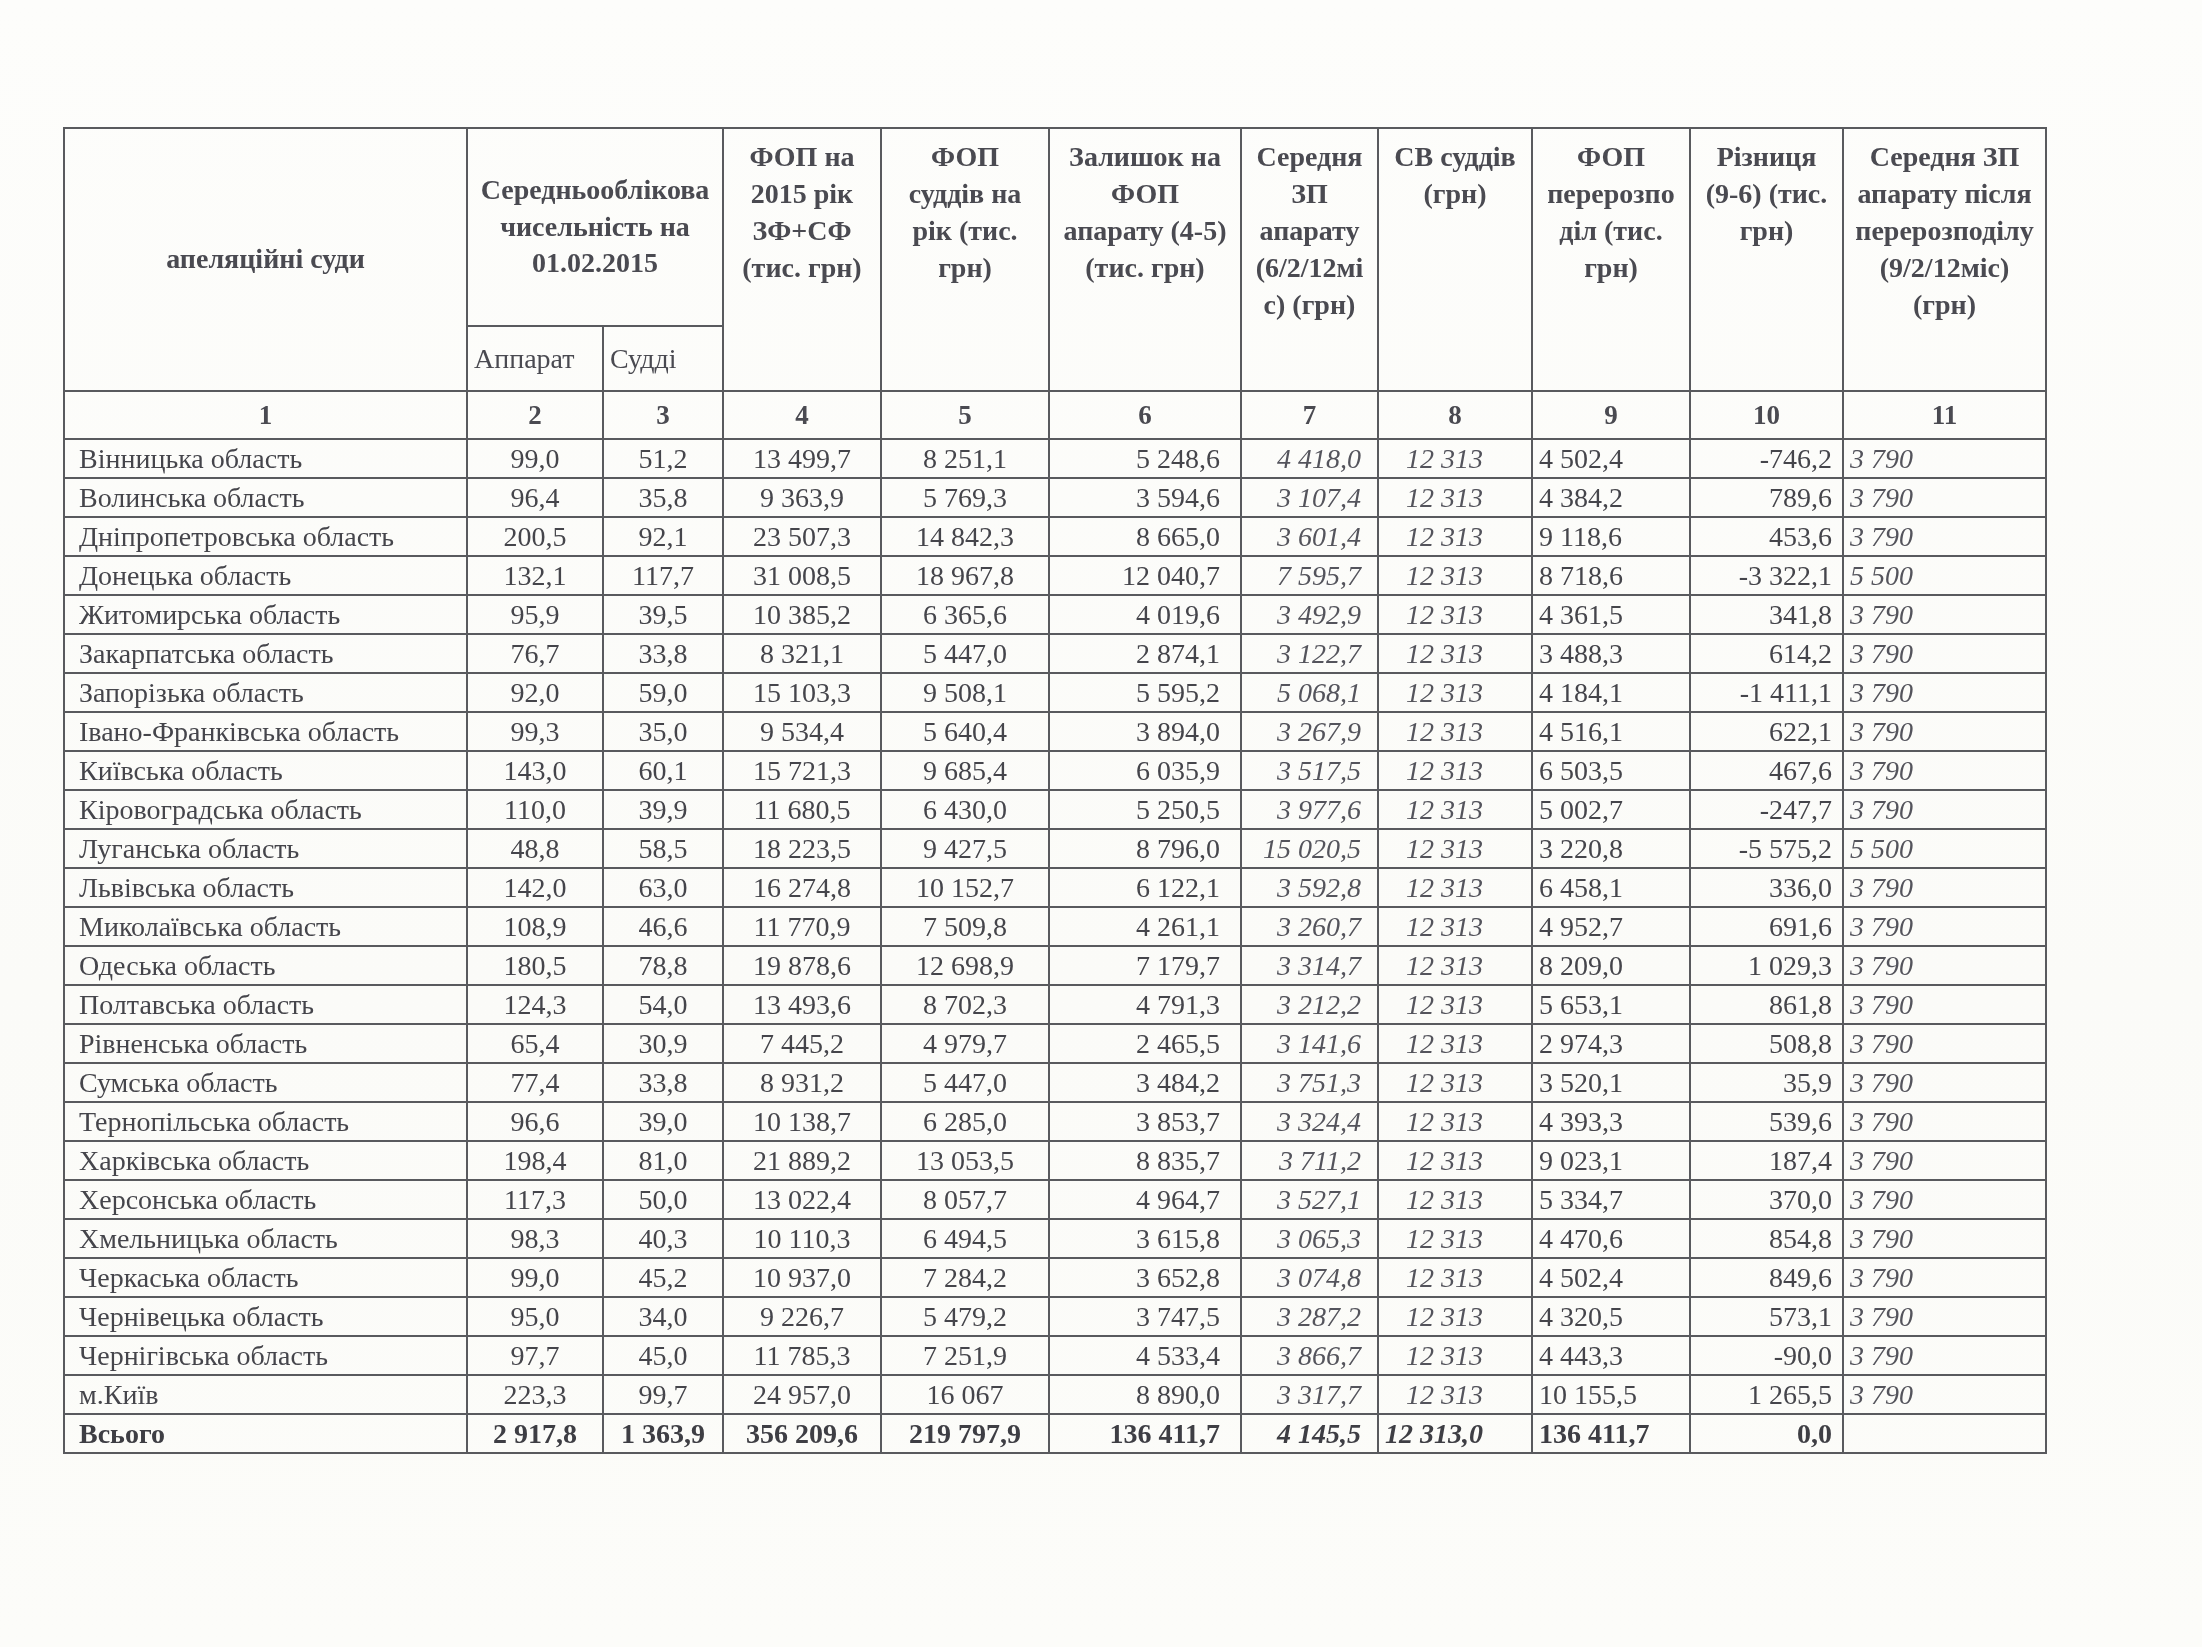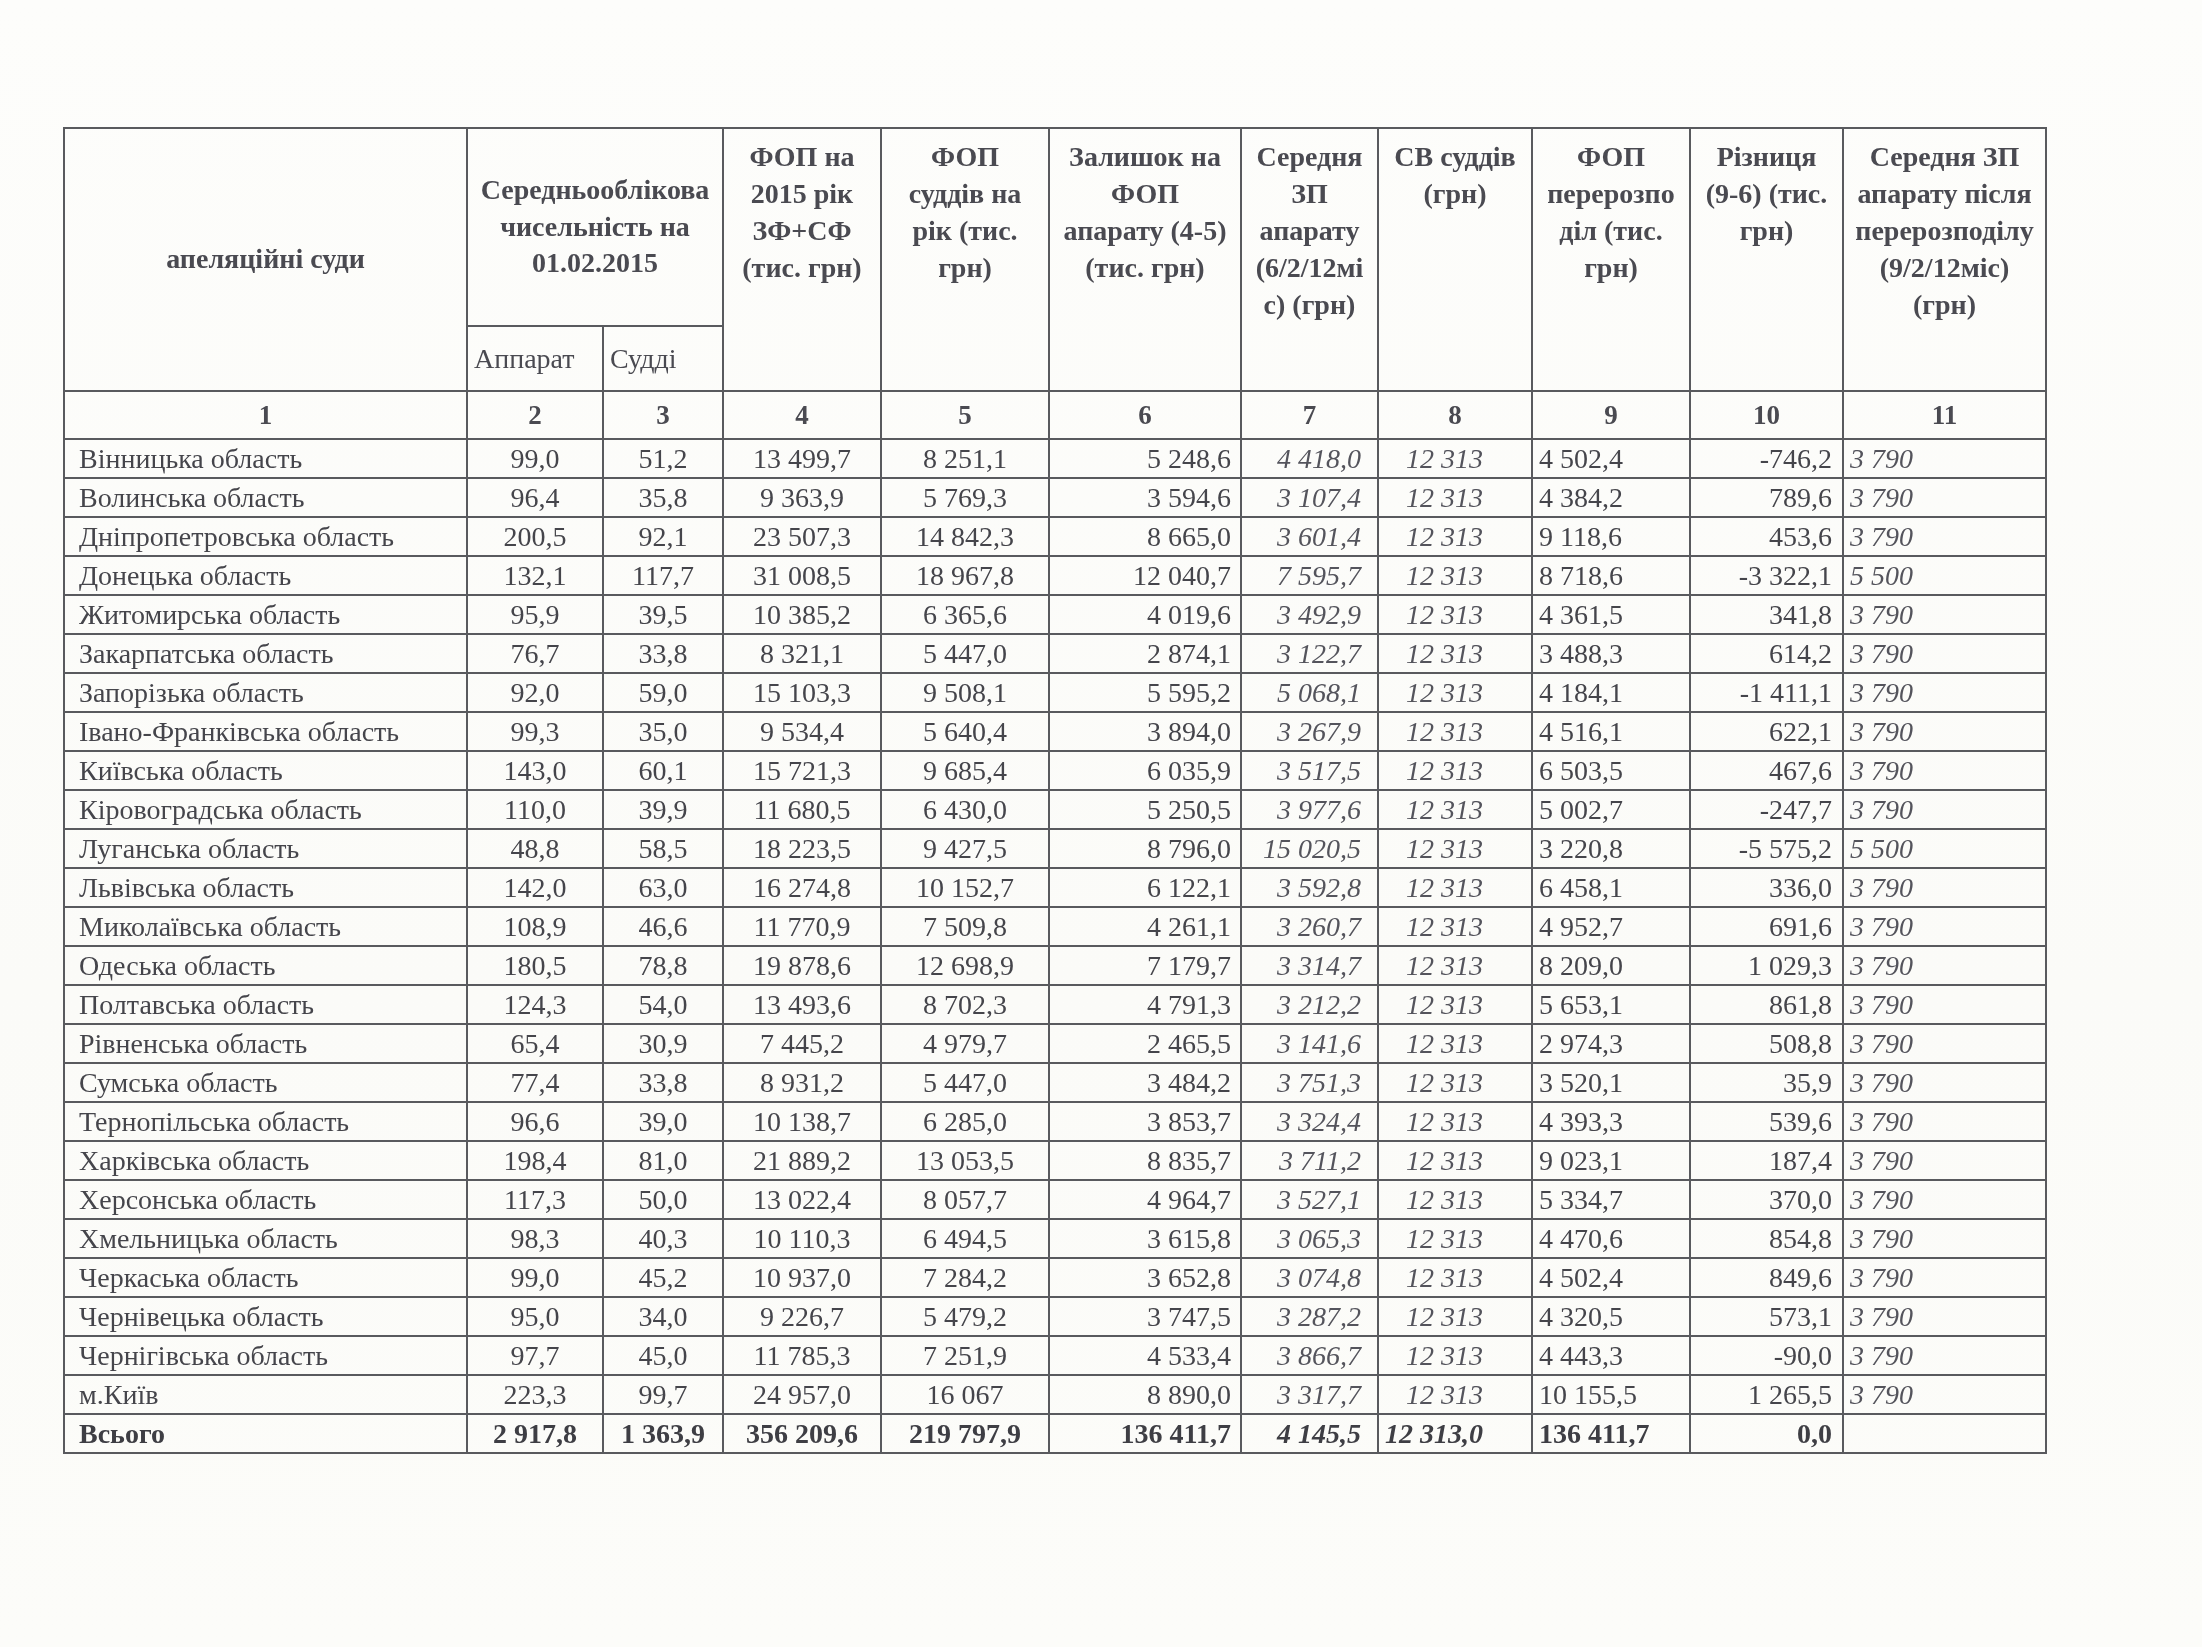--- a/index.html
+++ b/index.html
@@ -53,21 +53,21 @@
   }
   tbody td {
     font-size:28px;
     height:37px;
     vertical-align:middle;
     white-space:nowrap;
     padding:0 6px;
   }
   tbody td.c1  { text-align:left;  padding-left:14px; }
   tbody td.c2, tbody td.c3, tbody td.c4, tbody td.c5 { text-align:center; }
-  tbody td.c6  { text-align:right; padding-right:9px; }
+  tbody td.c6  { text-align:right; padding-right:20px; }
   tbody td.c7  { text-align:right; padding-right:16px;margin-left:31px; }
   tbody td.c8  { text-align:right; padding-right:48px; }
   tbody td.c9  { text-align:left; padding-right:12px; }
   tbody td.c10 { text-align:right; padding-right:10px; }
   tbody td.c11 { text-align:left; padding-right:40px; }
   tbody td.c7, tbody td.c8, tbody td.c11 { font-style:italic; color:#54545c; }
   tr.total-row td { font-weight:bold; color:#3e3e44; }
   tr.total-row td.c7, tr.total-row td.c8 { font-style:italic; }
 </style>
 </head>

